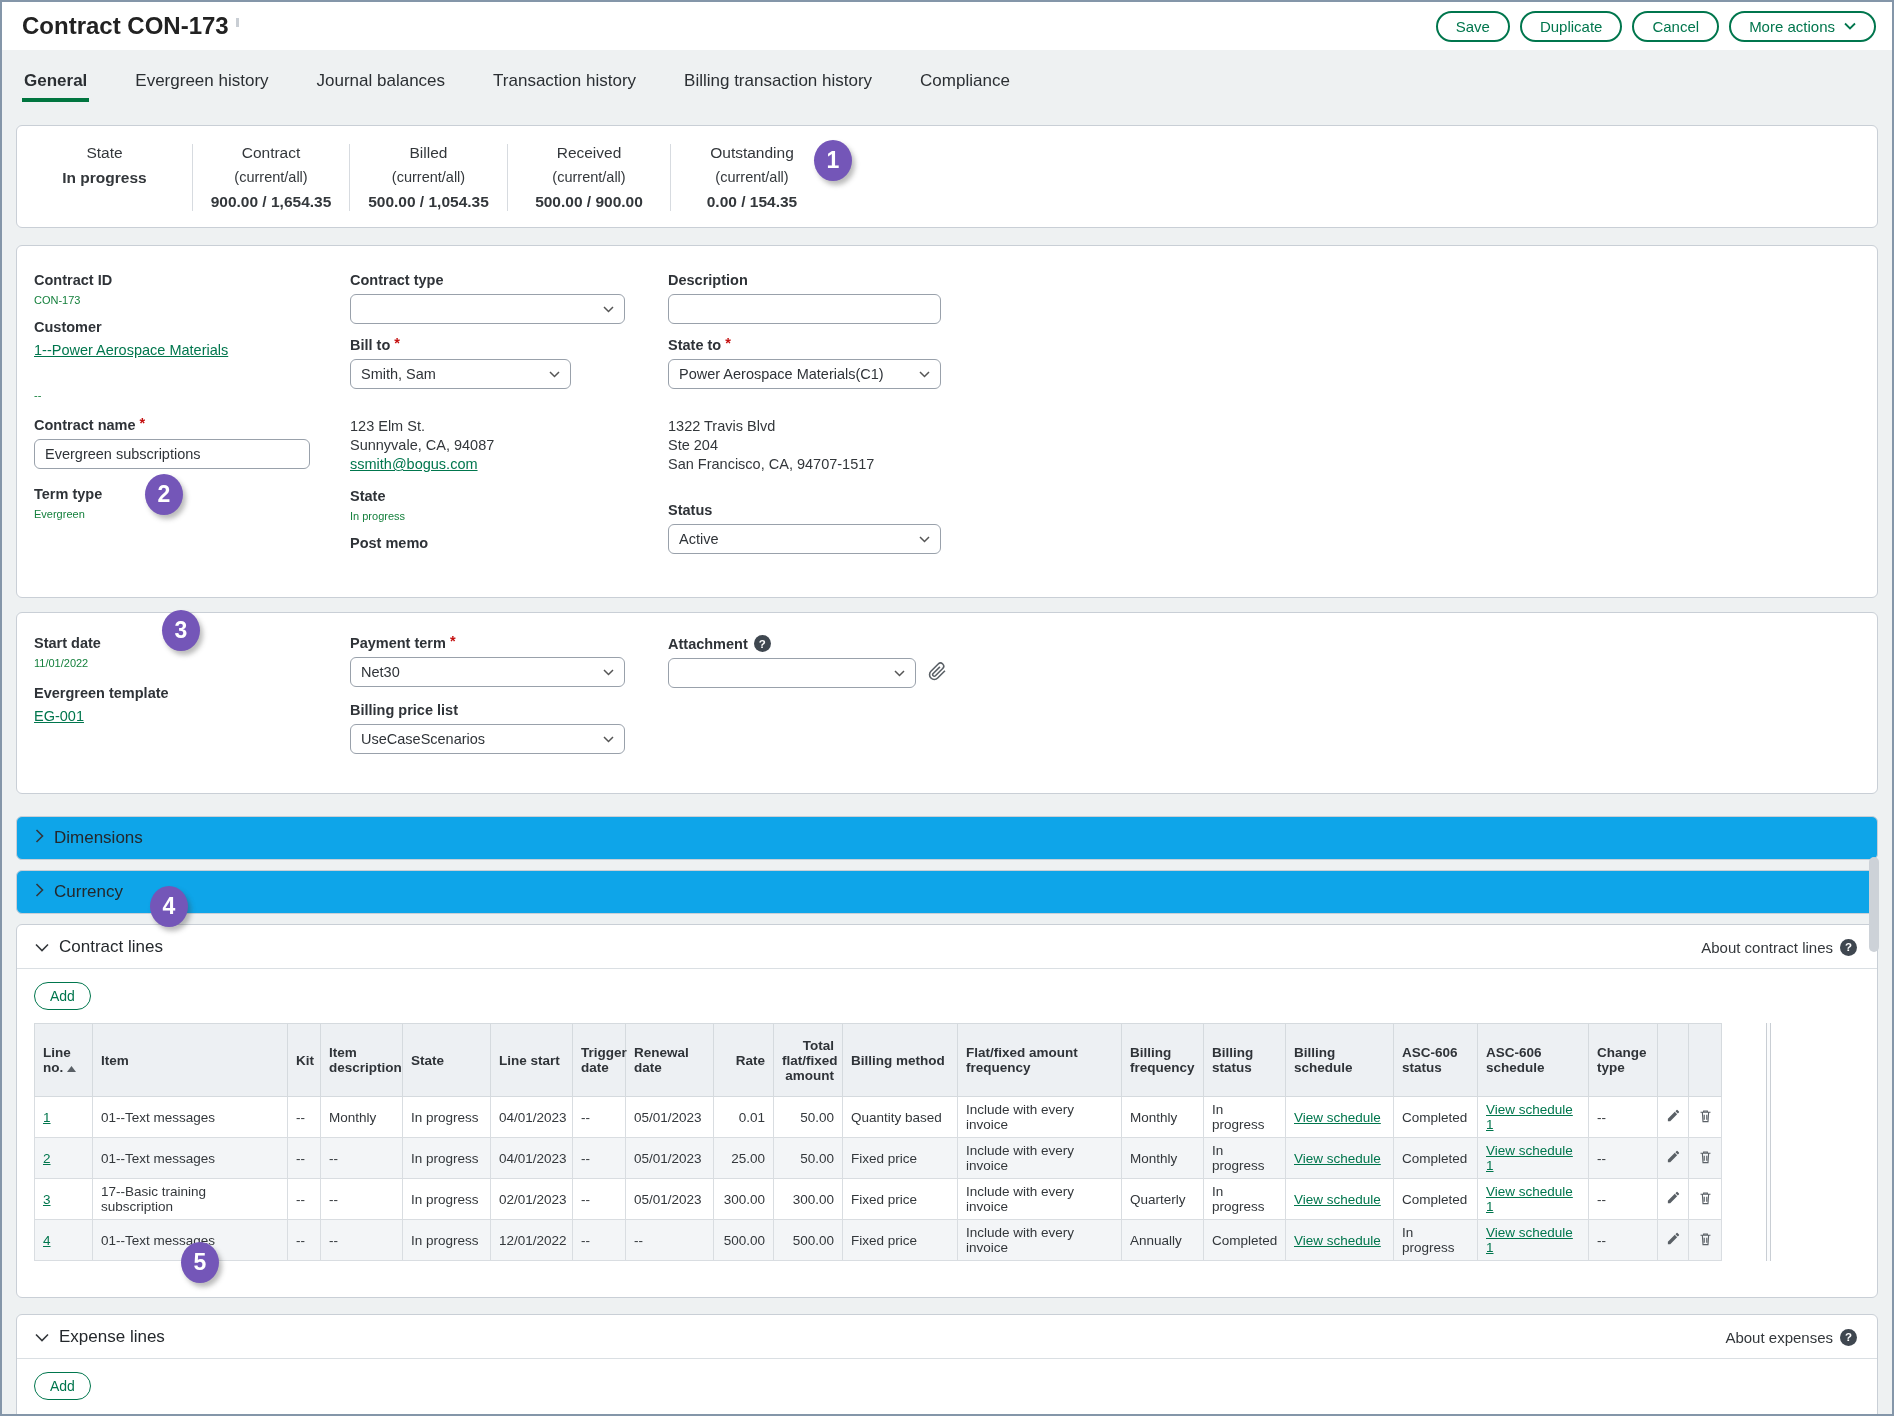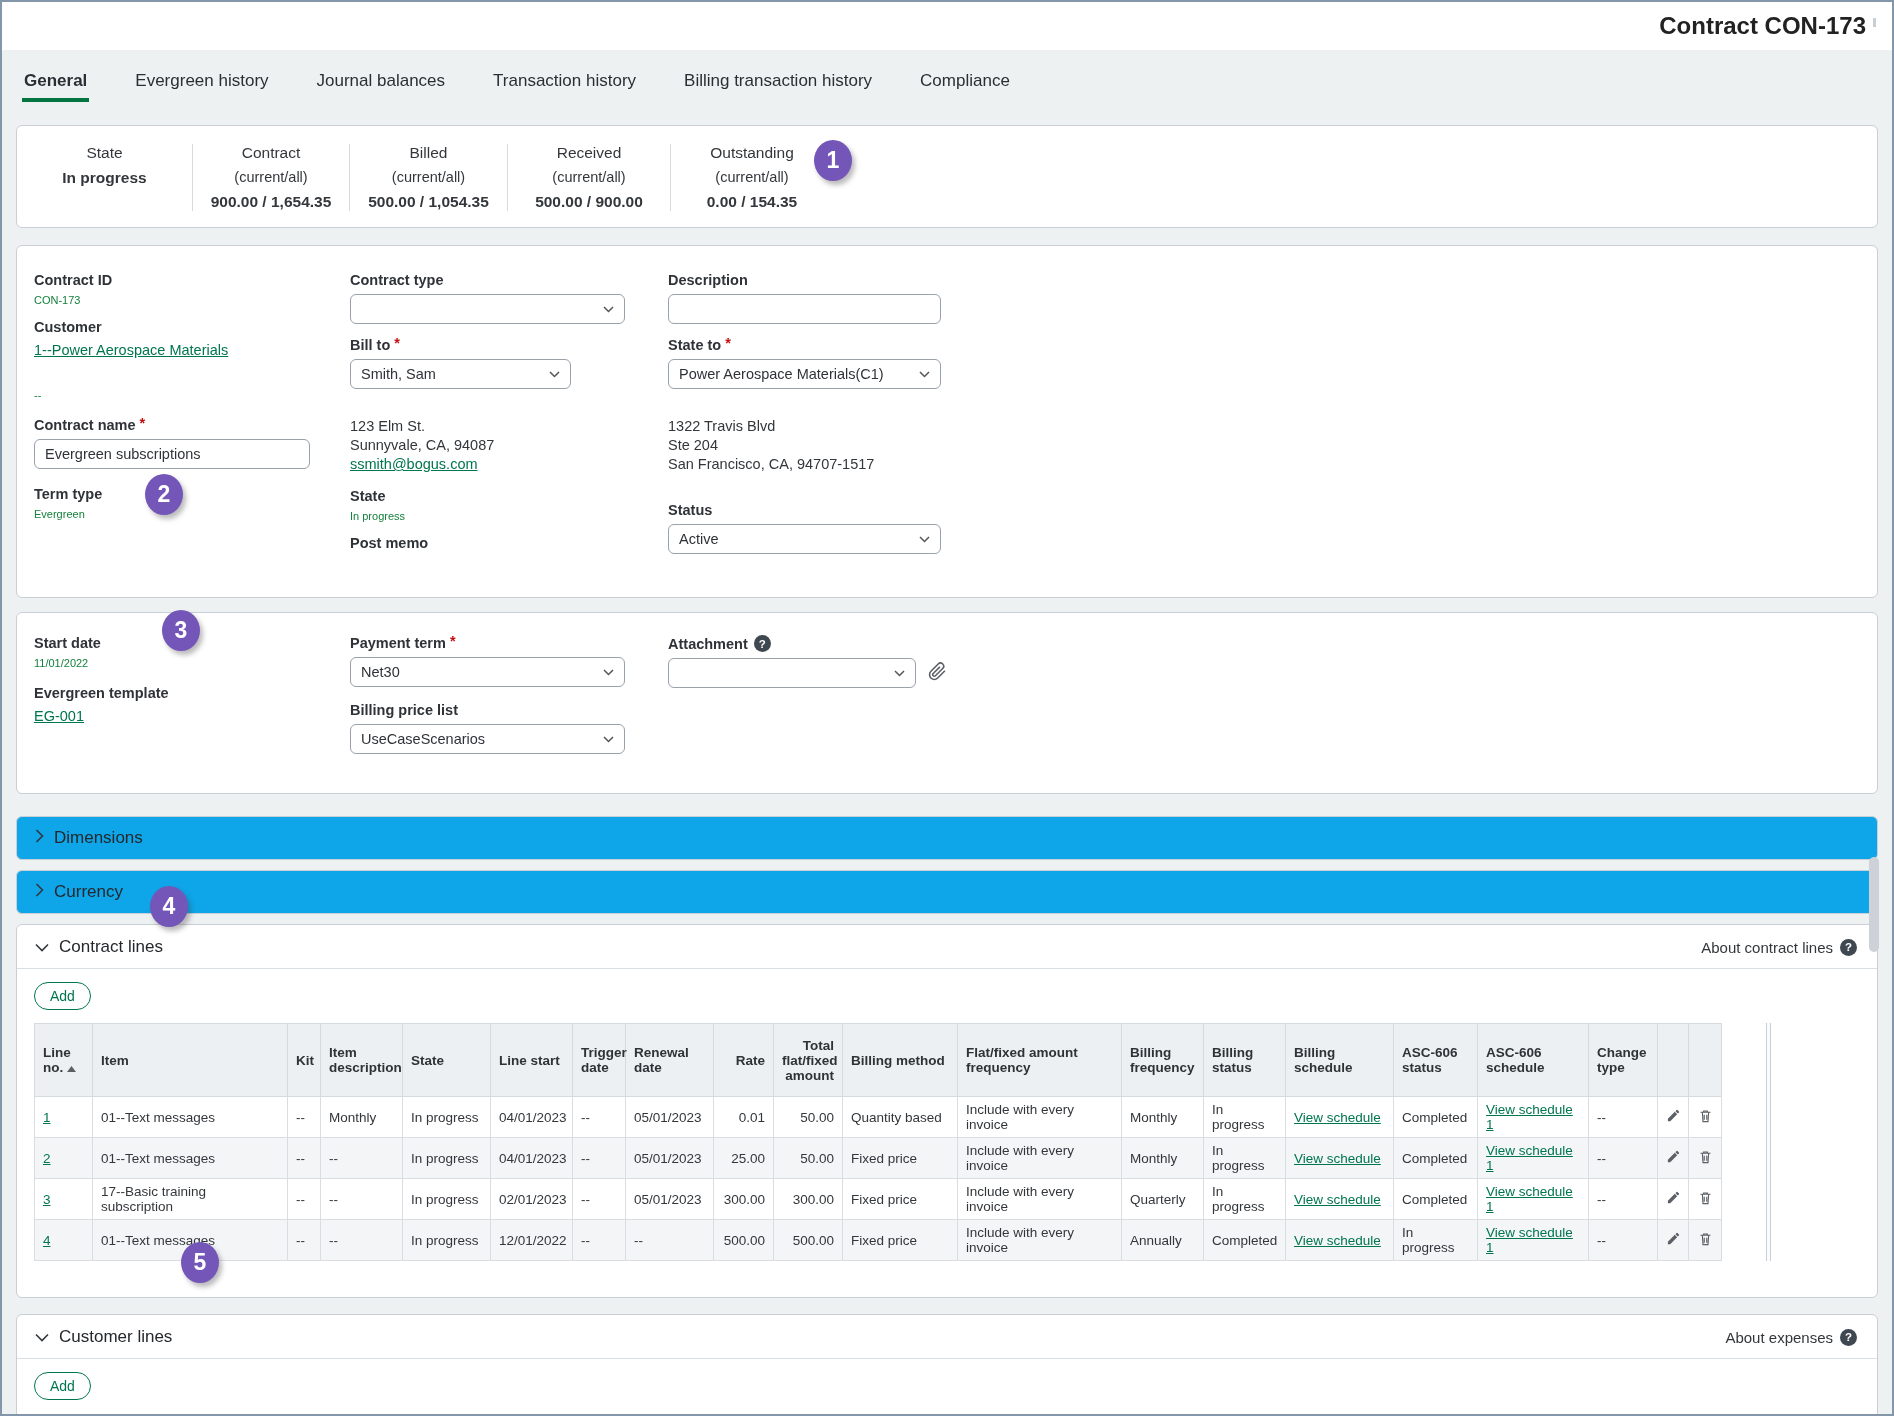--- a/index.html
+++ b/index.html
@@ -1,20 +1,20 @@
 <!DOCTYPE html>
 <html><head>
 <meta charset="utf-8">
 <style>
   * { margin:0; padding:0; box-sizing:border-box; }
   body { font-family:"Liberation Sans", sans-serif; background:#fff; }
   .page { position:relative; width:1894px; height:1416px; border:2px solid #8496a9; background:#fff; overflow:hidden; color:#33373b; }
 
   
-  .topbar { height:48px; background:#fff; display:flex; align-items:center; justify-content:flex-end; padding:0 16px 0 20px; }
+  .topbar { height:48px; background:#fff; display:flex; align-items:center; justify-content:space-between; padding:0 16px 0 20px; }
   .page-title { font-size:24px; font-weight:bold; color:#222; display:flex; align-items:center; }
   .title-mark { width:3px; height:9px; background:#c9ced4; margin-left:7px; margin-top:-8px; }
   .actions { display:flex; gap:10px; align-items:center; }
   .btn { display:inline-flex; align-items:center; gap:9px; border:2px solid #00764d; color:#00764d; background:#fff; border-radius:17px; padding:5px 18px; font-size:15px; font-weight:400; cursor:pointer; font-family:inherit; }
 
   
   .content { background:#eef1f2; height:1364px; overflow:hidden; }
   .tabbar { height:62px; display:flex; gap:44px; align-items:center; padding:0 20px; }
   .tab { position:relative; font-size:17px; color:#2b2f33; padding:18px 2px; cursor:pointer; }
   .tab.active { font-weight:bold; }
@@ -87,20 +87,39 @@
 </style>
 </head>
 <body>
 
 <div class="page">
 
   <div class="topbar">
     <div class="page-title">
       <span>Contract CON-173</span>
       <span class="title-mark"></span>
+    </div>
+    <div class="actions">
+      <button class="btn">
+          <span>Save</span>
+        </button>
+      <button class="btn">
+          <span>Duplicate</span>
+        </button>
+      <button class="btn">
+          <span>Cancel</span>
+        </button>
+      <button class="btn">
+        <span>More actions</span>
+        <span class="chev">
+            <svg width="12" height="8" viewBox="0 0 12 8">
+              <path d="M1 1.5l5 5 5-5" stroke="#00764d" stroke-width="1.8" fill="none"></path>
+            </svg>
+          </span>
+      </button>
     </div>
   </div>
 
   <div class="content">
 
     <div class="tabbar">
       <div class="tab active">General</div>
       <div class="tab">Evergreen history</div>
       <div class="tab">Journal balances</div>
       <div class="tab">Transaction history</div>
@@ -488,21 +507,21 @@
         <div class="table-scroll"></div>
       </div>
     </div>
 
     <div class="card expense-card">
       <div class="sec-head">
         <div class="sec-head-left">
           <span><svg width="14" height="9" viewBox="0 0 14 9">
                 <path d="M1 1.5l6 6 6-6" stroke="#33373b" stroke-width="1.6" fill="none"></path>
               </svg></span>
-          <span class="sec-title">Customer lines</span>
+          <span class="sec-title">Expense lines</span>
         </div>
         <div class="sec-about">
           <span>About expenses</span>
           <span class="help">?</span>
         </div>
       </div>
       <button class="add-btn">Add</button>
 
       
     </div>

